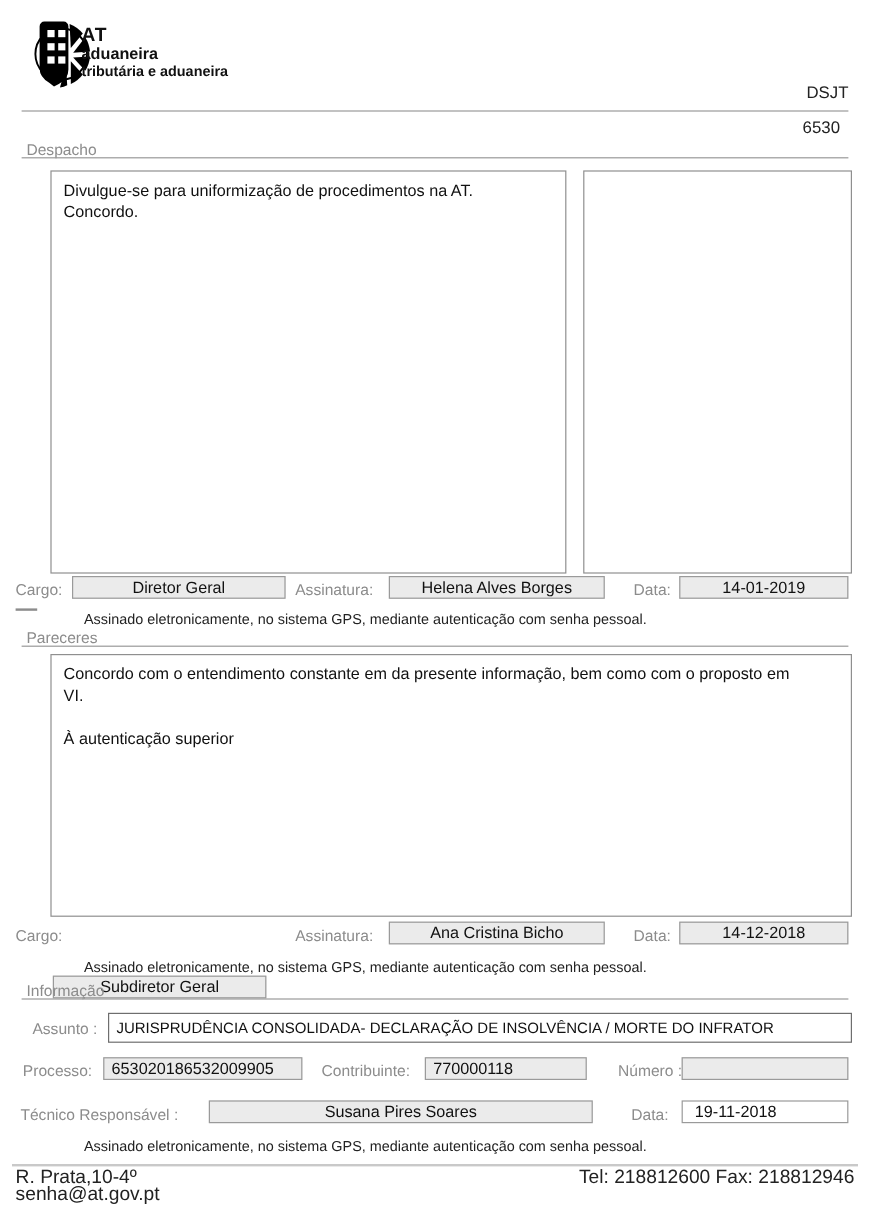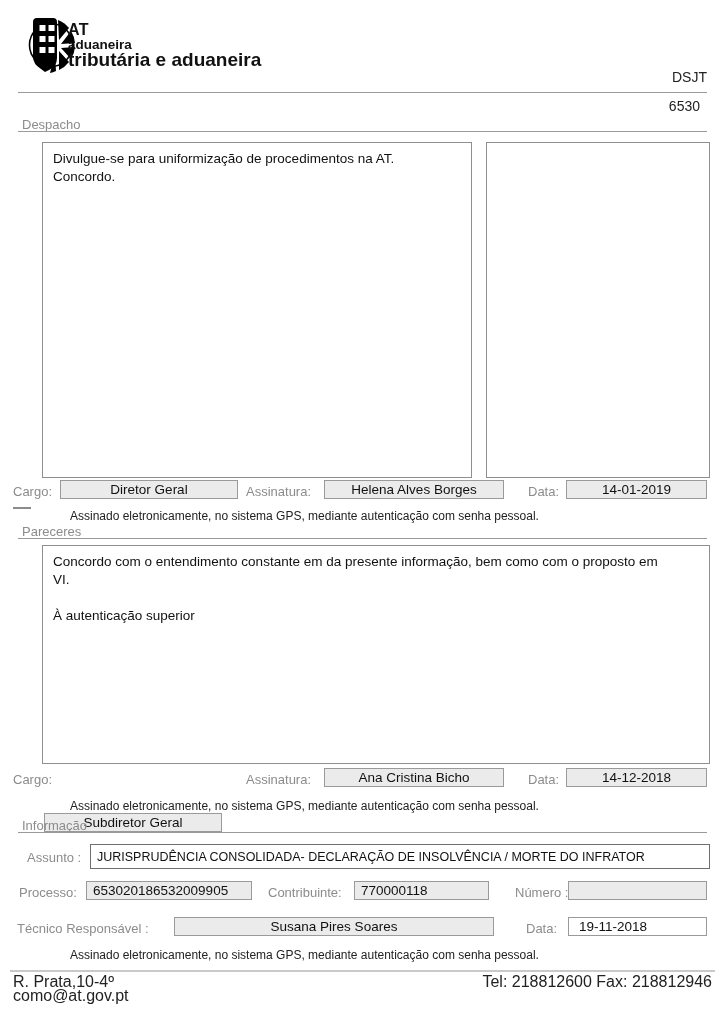--- a/index.html
+++ b/index.html
@@ -12,21 +12,21 @@
     color:#1a1a1a;
     overflow:hidden;
   }
   .abs { position:absolute; }
 
   
   .logo-emblem { left:28px; top:14px; width:48px; height:62px; }
   .logo-text { left:68px; top:22px; line-height:15px; color:#111; }
   .logo-acronym { font-size:16px; font-weight:bold; letter-spacing:0.5px; }
   .logo-line1 { font-size:13.5px; font-weight:bold; }
-  .logo-line2 { font-size:19px; font-weight:bold;text-align:right; }
+  .logo-line2 { font-size:12px; font-weight:bold;text-align:right; }
   .unit-code { right:18px; top:69px; font-size:14px; color:#222; }
   .rule-top { left:18px; top:92px; width:689px; height:1px; background:#9a9a9a; }
   .doc-number { right:25px; top:98px; font-size:14px; color:#222; }
 
   
   .sect-label { font-size:13px; color:#8c8c8c; }
   .sect-rule { height:1px; background:#9a9a9a; left:18px; width:689px; }
 
   
   .bigbox { background:#fff; border:1px solid #8f8f8f; padding:7px 10px; font-size:13.5px; line-height:18px; color:#111; }
@@ -134,16 +134,16 @@
 
   <div class="abs flabel" style="left:17px; top:921px;">Técnico Responsável :</div>
   <div class="abs vbox" style="left:174px; top:917px; width:320px;">Susana Pires Soares</div>
   <div class="abs flabel" style="left:526px; top:921px;">Data:</div>
   <div class="abs vbox white leftal" style="left:568px; top:917px; width:139px; padding-left:10px;">19-11-2018</div>
 
   <div class="abs note" style="left:70px; top:948px;">Assinado eletronicamente, no sistema GPS, mediante autenticação com senha pessoal.</div>
 
   <div class="abs footer-rule"></div>
   <div class="abs foot" style="left:13px; top:975px;">R. Prata,10-4º</div>
-  <div class="abs foot" style="left:13px; top:989px;">como@at.gov.pt</div>
+  <div class="abs foot" style="left:13px; top:989px;">senha@at.gov.pt</div>
   <div class="abs foot" style="right:13px; top:975px;">Tel: 218812600 Fax: 218812946</div>
 
 </div>
 
 </body></html>

